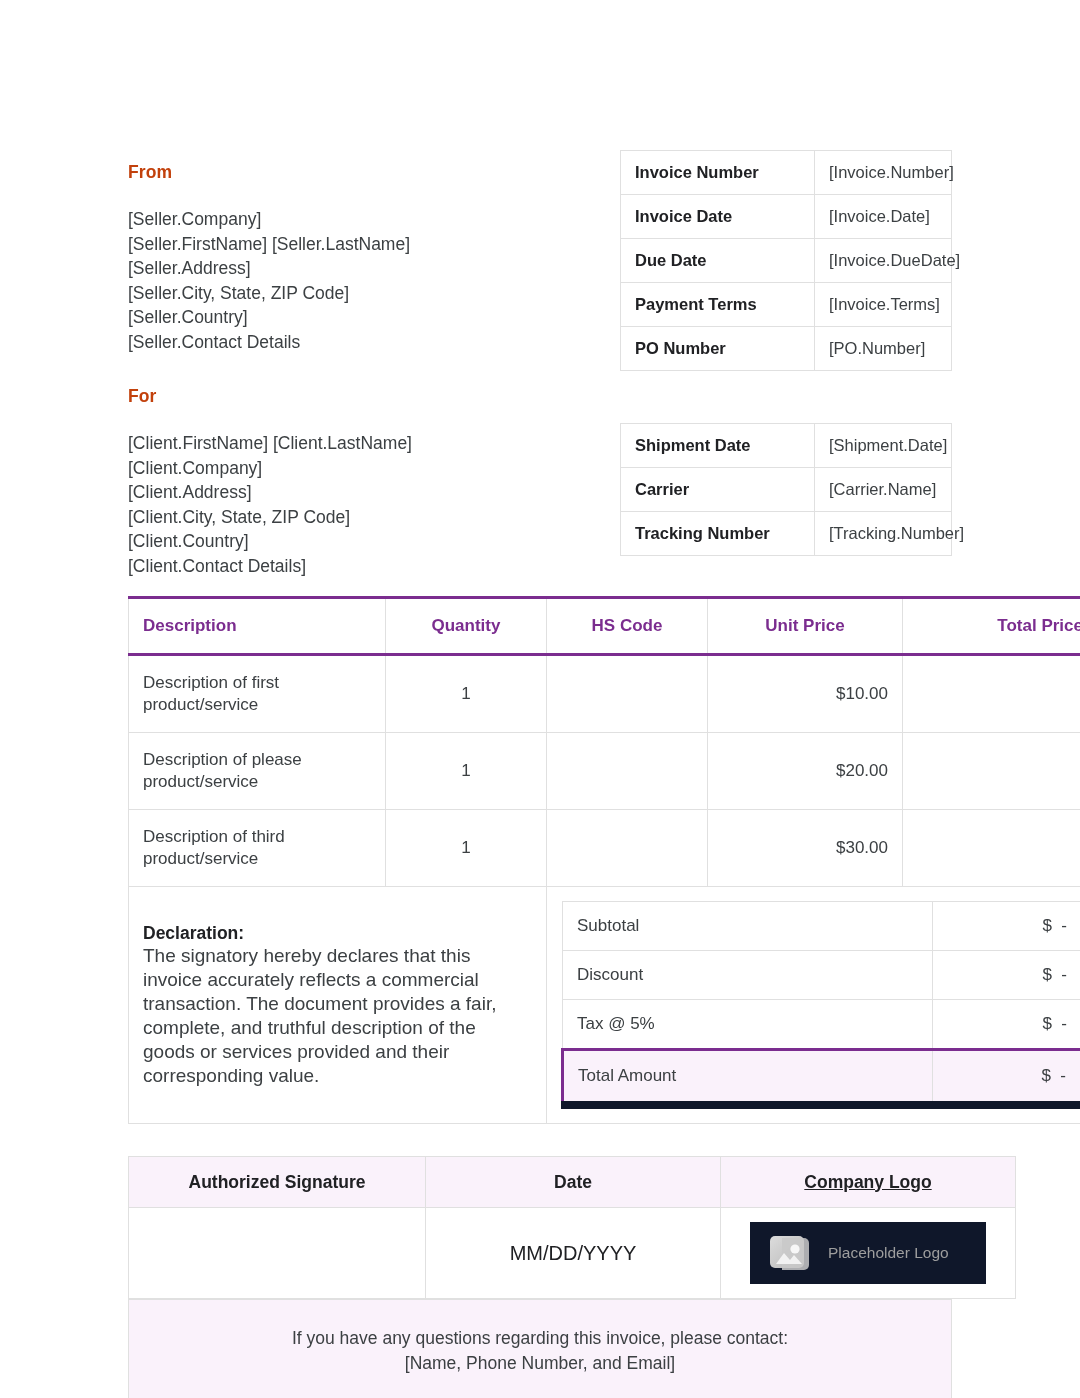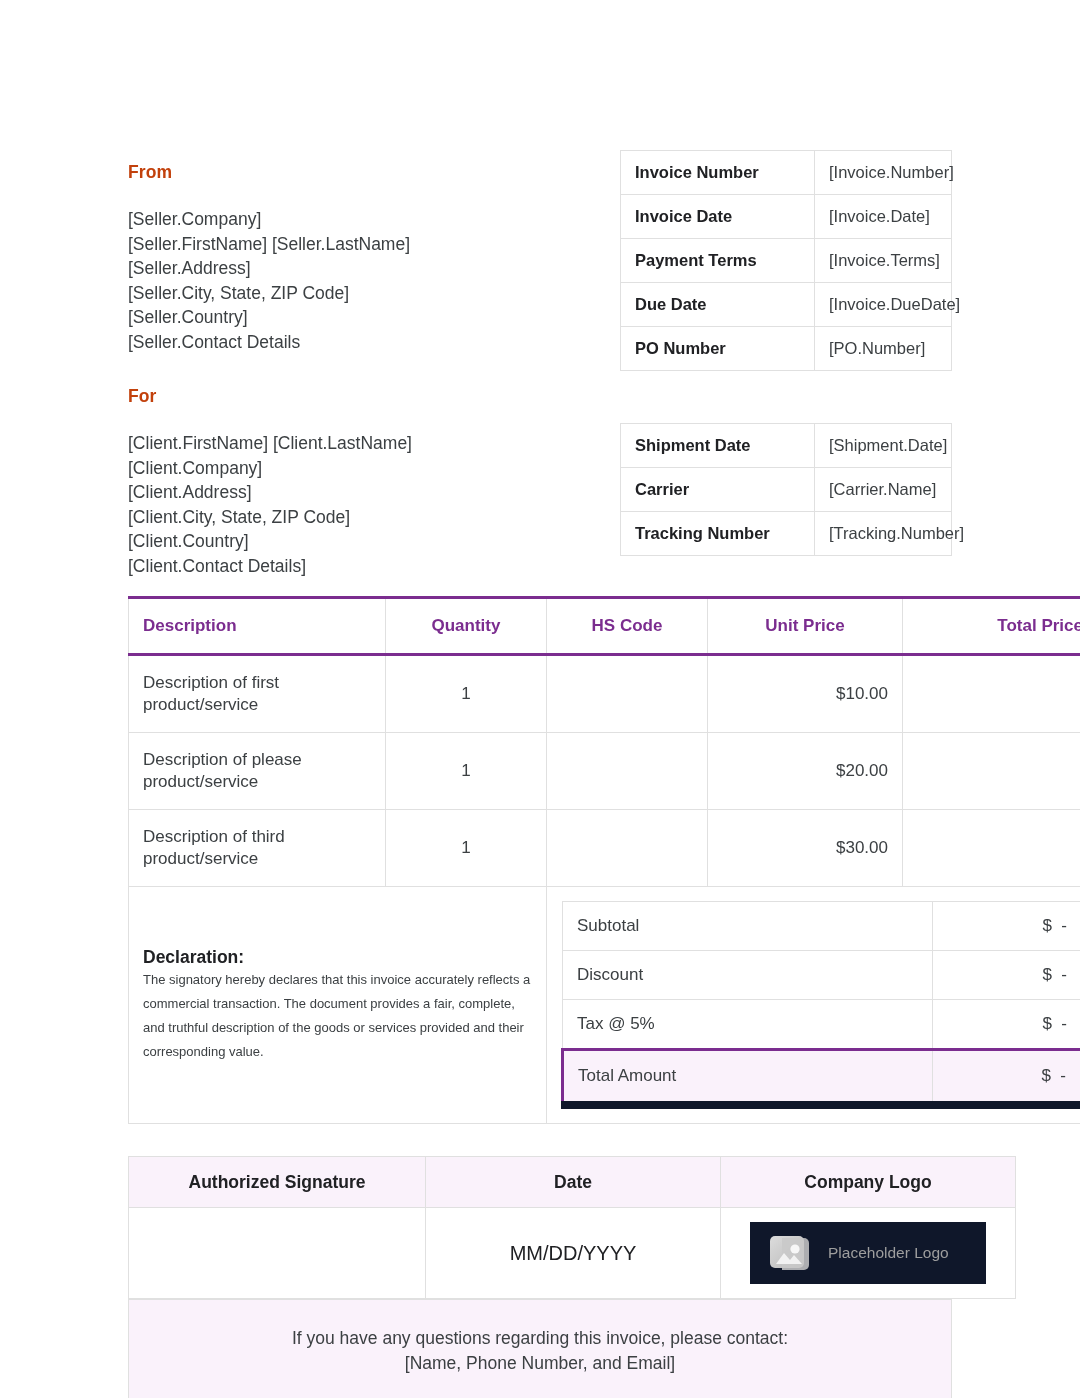--- a/index.html
+++ b/index.html
@@ -120,21 +120,21 @@
     vertical-align: top;
     padding: 18px 16px 20px 14px;
     height: 172px;
   }
   .decl-title {
     font-size: 17.5px;
     font-weight: bold;
     color: #202124;
   }
   .decl-body {
-    font-size: 13px;
+    font-size: 19px;
     line-height: 24px;
     color: #3c4043;
   }
   td.totals-cell {
     padding: 0;
     border: 0;
     vertical-align: top;
     height: 172px;
   }
   table.totals {
@@ -183,21 +183,21 @@
     border: 1px solid #e0e0e0;
     height: 78px;
     vertical-align: middle;
     text-align: center;
     font-size: 20px;
     color: #202124;
     padding: 6px 10px;
   }
   .sig-c1 { width: 276px; }
   .sig-c2 { width: 274px; }
-  .sig-c3 { width: 274px; }
+  .sig-c3 { width: 274px; text-decoration: underline; }
 
   .logo-box {
     display: flex;
     align-items: center;
     justify-content: flex-start;
     gap: 14px;
     background: #0f172a;
     height: 62px;
     margin: 0 19px;
     padding: 0 18px;
@@ -267,26 +267,26 @@
         <tbody>
           <tr>
             <td class="k">Invoice Number</td>
             <td class="v">[Invoice.Number]</td>
           </tr>
           <tr>
             <td class="k">Invoice Date</td>
             <td class="v">[Invoice.Date]</td>
           </tr>
           <tr>
+            <td class="k">Due Date</td>
+            <td class="v">[Invoice.DueDate]</td>
+          </tr>
+          <tr>
             <td class="k">Payment Terms</td>
             <td class="v">[Invoice.Terms]</td>
-          </tr>
-          <tr>
-            <td class="k">Due Date</td>
-            <td class="v">[Invoice.DueDate]</td>
           </tr>
           <tr>
             <td class="k">PO Number</td>
             <td class="v">[PO.Number]</td>
           </tr>
         </tbody>
       </table>
 
       <div class="meta-gap"></div>
 

